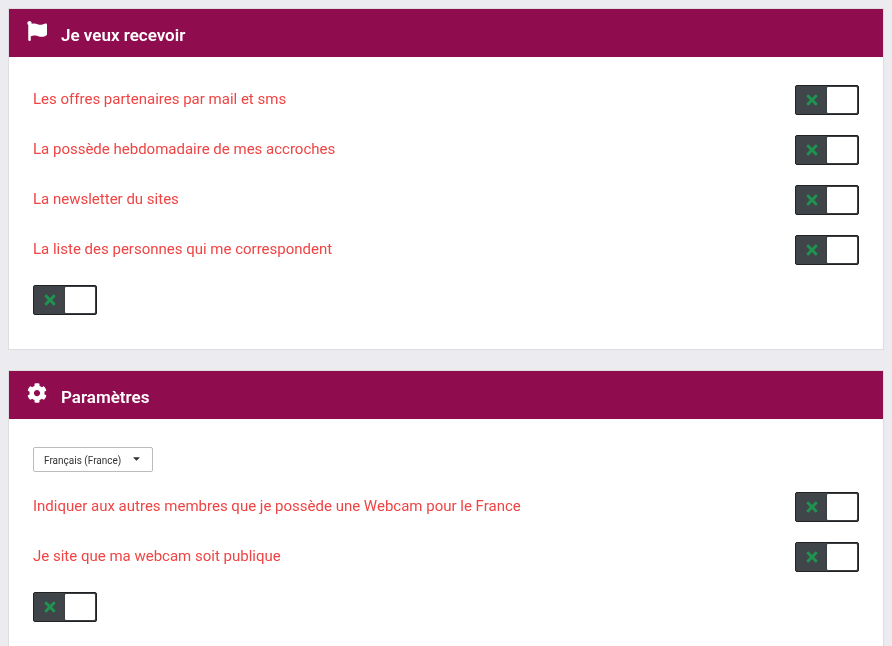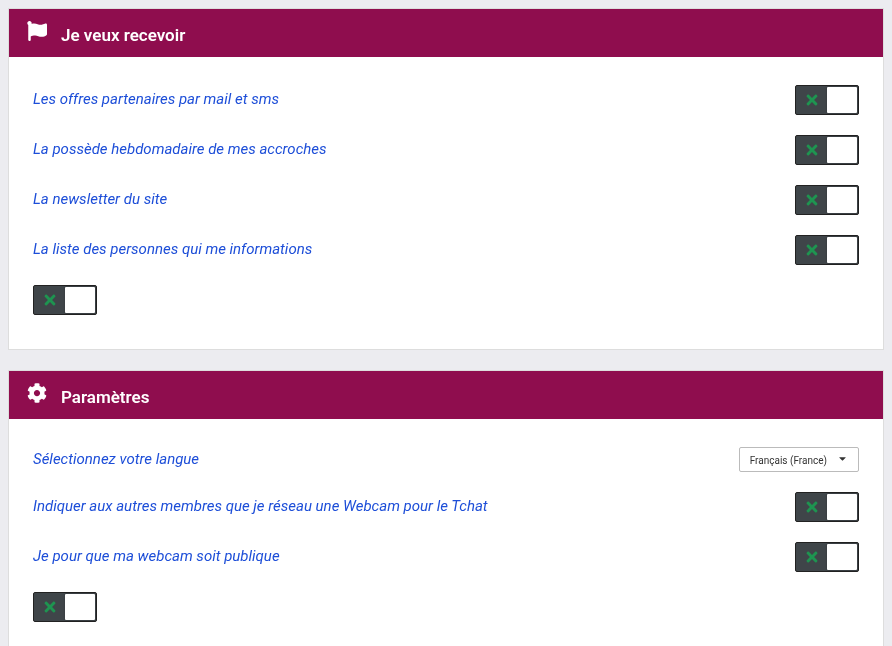--- a/index.html
+++ b/index.html
@@ -28,21 +28,21 @@
     }
     .panel-header svg { fill: #fff; width: 20px; height: 20px; flex-shrink: 0; }
     .panel-body { padding: 18px 24px 24px 24px; }
     .row {
       display: flex;
       align-items: center;
       justify-content: space-between;
       padding: 10px 0;
       gap: 20px;
     }
-    .row-label { flex: 1; line-height: 1.45; color: #1d4ed8; font-style: italic; }
+    .row-label { flex: 1; line-height: 1.45; color: #ef4444; }
     .toggle {
       width: 64px;
       height: 30px;
       background: #3f4549;
       border: 1px solid #222;
       border-radius: 2px;
       position: relative;
       cursor: pointer;
       flex-shrink: 0;
       display: flex;
@@ -112,33 +112,33 @@
         <div class="x-mark">
             <svg viewBox="0 0 352 512">
               <path d="M242.72 256l100.07-100.07c12.28-12.28 12.28-32.19 0-44.48l-22.24-22.24c-12.28-12.28-32.19-12.28-44.48 0L176 189.28 75.93 89.21c-12.28-12.28-32.19-12.28-44.48 0L9.21 111.45c-12.28 12.28-12.28 32.19 0 44.48L109.28 256 9.21 356.07c-12.28 12.28-12.28 32.19 0 44.48l22.24 22.24c12.28 12.28 32.2 12.28 44.48 0L176 322.72l100.07 100.07c12.28 12.28 32.2 12.28 44.48 0l22.24-22.24c12.28-12.28 12.28-32.19 0-44.48L242.72 256z"></path>
             </svg>
           </div>
         <div class="knob"></div>
       </div>
     </div>
 
     <div class="row">
-      <div class="row-label">La newsletter du site</div>
-      <div class="toggle">
-        <div class="x-mark">
-            <svg viewBox="0 0 352 512">
-              <path d="M242.72 256l100.07-100.07c12.28-12.28 12.28-32.19 0-44.48l-22.24-22.24c-12.28-12.28-32.19-12.28-44.48 0L176 189.28 75.93 89.21c-12.28-12.28-32.19-12.28-44.48 0L9.21 111.45c-12.28 12.28-12.28 32.19 0 44.48L109.28 256 9.21 356.07c-12.28 12.28-12.28 32.19 0 44.48l22.24 22.24c12.28 12.28 32.2 12.28 44.48 0L176 322.72l100.07 100.07c12.28 12.28 32.2 12.28 44.48 0l22.24-22.24c12.28-12.28 12.28-32.19 0-44.48L242.72 256z"></path>
-            </svg>
-          </div>
-        <div class="knob"></div>
-      </div>
-    </div>
-
-    <div class="row">
-      <div class="row-label">La liste des personnes qui me informations</div>
+      <div class="row-label">La newsletter du sites</div>
+      <div class="toggle">
+        <div class="x-mark">
+            <svg viewBox="0 0 352 512">
+              <path d="M242.72 256l100.07-100.07c12.28-12.28 12.28-32.19 0-44.48l-22.24-22.24c-12.28-12.28-32.19-12.28-44.48 0L176 189.28 75.93 89.21c-12.28-12.28-32.19-12.28-44.48 0L9.21 111.45c-12.28 12.28-12.28 32.19 0 44.48L109.28 256 9.21 356.07c-12.28 12.28-12.28 32.19 0 44.48l22.24 22.24c12.28 12.28 32.2 12.28 44.48 0L176 322.72l100.07 100.07c12.28 12.28 32.2 12.28 44.48 0l22.24-22.24c12.28-12.28 12.28-32.19 0-44.48L242.72 256z"></path>
+            </svg>
+          </div>
+        <div class="knob"></div>
+      </div>
+    </div>
+
+    <div class="row">
+      <div class="row-label">La liste des personnes qui me correspondent</div>
       <div class="toggle">
         <div class="x-mark">
             <svg viewBox="0 0 352 512">
               <path d="M242.72 256l100.07-100.07c12.28-12.28 12.28-32.19 0-44.48l-22.24-22.24c-12.28-12.28-32.19-12.28-44.48 0L176 189.28 75.93 89.21c-12.28-12.28-32.19-12.28-44.48 0L9.21 111.45c-12.28 12.28-12.28 32.19 0 44.48L109.28 256 9.21 356.07c-12.28 12.28-12.28 32.19 0 44.48l22.24 22.24c12.28 12.28 32.2 12.28 44.48 0L176 322.72l100.07 100.07c12.28 12.28 32.2 12.28 44.48 0l22.24-22.24c12.28-12.28 12.28-32.19 0-44.48L242.72 256z"></path>
             </svg>
           </div>
         <div class="knob"></div>
       </div>
     </div>
 
@@ -161,45 +161,44 @@
     <span>
       <svg viewBox="0 0 512 512">
           <path d="M487.4 315.7l-42.6-24.6c4.3-23.2 4.3-47 0-70.2l42.6-24.6c4.9-2.8 7.1-8.6 5.5-14-11.1-35.6-30-67.8-54.7-94.6-3.8-4.1-10-5.1-14.8-2.3L380.8 110c-17.9-15.4-38.5-27.3-60.8-35.1V25.8c0-5.6-3.9-10.5-9.4-11.7-36.7-8.2-74.3-7.8-109.2 0-5.5 1.2-9.4 6.1-9.4 11.7V75c-22.2 7.9-42.8 19.8-60.8 35.1L88.7 85.5c-4.9-2.8-11-1.9-14.8 2.3-24.7 26.7-43.6 58.9-54.7 94.6-1.7 5.4.6 11.2 5.5 14L67.3 221c-4.3 23.2-4.3 47 0 70.2l-42.6 24.6c-4.9 2.8-7.1 8.6-5.5 14 11.1 35.6 30 67.8 54.7 94.6 3.8 4.1 10 5.1 14.8 2.3l42.6-24.6c17.9 15.4 38.5 27.3 60.8 35.1v49.2c0 5.6 3.9 10.5 9.4 11.7 36.7 8.2 74.3 7.8 109.2 0 5.5-1.2 9.4-6.1 9.4-11.7v-49.2c22.2-7.9 42.8-19.8 60.8-35.1l42.6 24.6c4.9 2.8 11 1.9 14.8-2.3 24.7-26.7 43.6-58.9 54.7-94.6 1.5-5.5-.7-11.3-5.6-14.1zM256 336c-44.1 0-80-35.9-80-80s35.9-80 80-80 80 35.9 80 80-35.9 80-80 80z"></path>
         </svg>
     </span>
     <span>Paramètres</span>
   </div>
   <div class="panel-body">
 
     <div class="row">
-      <div class="row-label">Sélectionnez votre langue</div>
       <div class="select">
         <span>Français (France)</span>
         <span>
           <svg viewBox="0 0 320 512">
               <path d="M31.3 192h257.3c17.8 0 26.7 21.5 14.1 34.1L174.1 354.8c-7.8 7.8-20.5 7.8-28.3 0L17.2 226.1C4.6 213.5 13.5 192 31.3 192z"></path>
             </svg>
         </span>
       </div>
     </div>
 
     <div class="row">
-      <div class="row-label">Indiquer aux autres membres que je réseau une Webcam pour le Tchat</div>
-      <div class="toggle">
-        <div class="x-mark">
-            <svg viewBox="0 0 352 512">
-              <path d="M242.72 256l100.07-100.07c12.28-12.28 12.28-32.19 0-44.48l-22.24-22.24c-12.28-12.28-32.19-12.28-44.48 0L176 189.28 75.93 89.21c-12.28-12.28-32.19-12.28-44.48 0L9.21 111.45c-12.28 12.28-12.28 32.19 0 44.48L109.28 256 9.21 356.07c-12.28 12.28-12.28 32.19 0 44.48l22.24 22.24c12.28 12.28 32.2 12.28 44.48 0L176 322.72l100.07 100.07c12.28 12.28 32.2 12.28 44.48 0l22.24-22.24c12.28-12.28 12.28-32.19 0-44.48L242.72 256z"></path>
-            </svg>
-          </div>
-        <div class="knob"></div>
-      </div>
-    </div>
-
-    <div class="row">
-      <div class="row-label">Je pour que ma webcam soit publique</div>
+      <div class="row-label">Indiquer aux autres membres que je possède une Webcam pour le France</div>
+      <div class="toggle">
+        <div class="x-mark">
+            <svg viewBox="0 0 352 512">
+              <path d="M242.72 256l100.07-100.07c12.28-12.28 12.28-32.19 0-44.48l-22.24-22.24c-12.28-12.28-32.19-12.28-44.48 0L176 189.28 75.93 89.21c-12.28-12.28-32.19-12.28-44.48 0L9.21 111.45c-12.28 12.28-12.28 32.19 0 44.48L109.28 256 9.21 356.07c-12.28 12.28-12.28 32.19 0 44.48l22.24 22.24c12.28 12.28 32.2 12.28 44.48 0L176 322.72l100.07 100.07c12.28 12.28 32.2 12.28 44.48 0l22.24-22.24c12.28-12.28 12.28-32.19 0-44.48L242.72 256z"></path>
+            </svg>
+          </div>
+        <div class="knob"></div>
+      </div>
+    </div>
+
+    <div class="row">
+      <div class="row-label">Je site que ma webcam soit publique</div>
       <div class="toggle">
         <div class="x-mark">
             <svg viewBox="0 0 352 512">
               <path d="M242.72 256l100.07-100.07c12.28-12.28 12.28-32.19 0-44.48l-22.24-22.24c-12.28-12.28-32.19-12.28-44.48 0L176 189.28 75.93 89.21c-12.28-12.28-32.19-12.28-44.48 0L9.21 111.45c-12.28 12.28-12.28 32.19 0 44.48L109.28 256 9.21 356.07c-12.28 12.28-12.28 32.19 0 44.48l22.24 22.24c12.28 12.28 32.2 12.28 44.48 0L176 322.72l100.07 100.07c12.28 12.28 32.2 12.28 44.48 0l22.24-22.24c12.28-12.28 12.28-32.19 0-44.48L242.72 256z"></path>
             </svg>
           </div>
         <div class="knob"></div>
       </div>
     </div>
 

